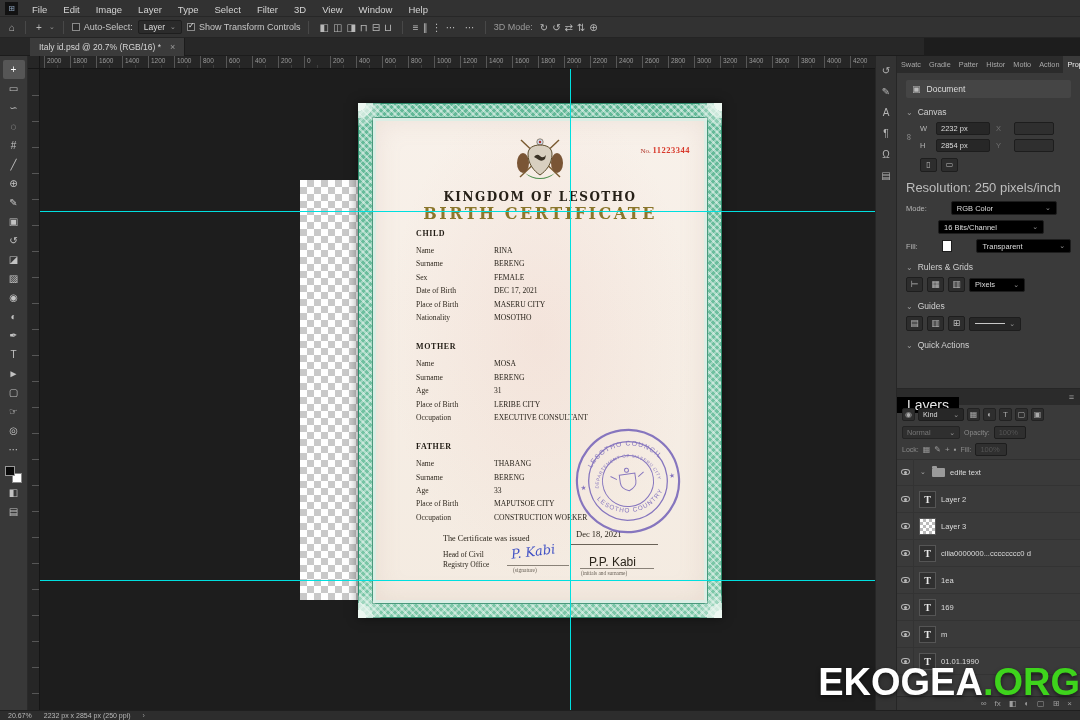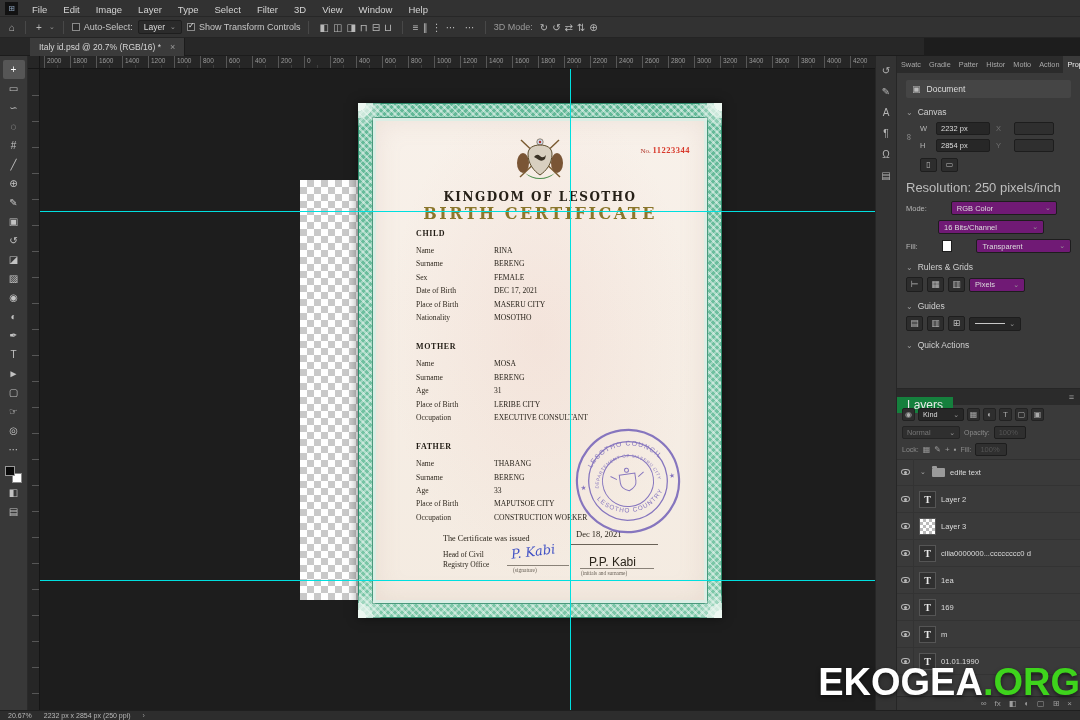--- a/index.html
+++ b/index.html
@@ -92,30 +92,30 @@
   .chain{position:absolute;left:0;top:10px;color:#999;font-size:9px;display:inline-block;transform:rotate(90deg);}
   .wh{display:grid;grid-template-columns:10px 54px 12px 40px;gap:4px 6px;align-items:center;}
   .flabel{font-size:7.5px;color:#b5b5b5;}
   .flabel.dim{color:#6f6f6f;}
   .fbox{height:13px;background:#272727;border:1px solid #1d1d1d;border-radius:2px;font-size:7.5px;color:#ddd;padding:0 4px;line-height:11px;}
   .fbox.dim{color:#555;background:#2f2f2f;}
   .orient{display:flex;gap:4px;margin:6px 0 0;}
   .obtn{width:17px;height:14px;background:#2d2d2d;border:1px solid #1e1e1e;border-radius:2px;color:#bbb;font-size:8px;text-align:center;line-height:12px;}
   .resol{font-size:13px;color:#bdbdbd;margin:8px 0 6px;}
   .mrow{display:flex;align-items:center;gap:24px;margin-bottom:5px;}
-  .pdd{width:106px;height:14px;background:#701a75;border:1px solid #1d1d1d;border-radius:2px;color:#ddd;font-size:7.5px;display:flex;align-items:center;justify-content:space-between;padding:0 5px;}
+  .pdd{width:106px;height:14px;background:#000000;border:1px solid #1d1d1d;border-radius:2px;color:#ddd;font-size:7.5px;display:flex;align-items:center;justify-content:space-between;padding:0 5px;}
   .fsw{width:12px;height:12px;background:#fff;border:1px solid #1d1d1d;}
   .grow{display:flex;gap:4px;align-items:center;}
   .icbtn{width:17px;height:15px;background:#2d2d2d;border:1px solid #1e1e1e;border-radius:2px;color:#b8b8b8;font-size:9px;text-align:center;line-height:13px;display:inline-block;}
   .linedd{width:52px;height:14px;background:#272727;border:1px solid #1d1d1d;border-radius:2px;display:flex;align-items:center;justify-content:space-between;padding:0 5px;}
   .linedd .ln{width:30px;border-top:1px solid #c8c8c8;}
   
   #layers-panel{position:absolute;left:0;top:332px;right:0;bottom:0;background:#3a3a3a;border-top:1px solid #262626;}
   #layers-tabs{height:16px;background:#2b2b2b;display:flex;justify-content:space-between;align-items:center;padding-right:6px;}
-  .ltab{background:#15803d;color:#e8e8e8;font-size:12px;padding:0 10px;line-height:16px;margin-top:16px;}
+  .ltab{background:#000000;color:#e8e8e8;font-size:14px;padding:0 10px;line-height:16px;margin-top:16px;}
   .lmenu{color:#999;font-size:9px;}
   .lfilter{display:flex;align-items:center;gap:3px;padding:3px 5px;}
   .kind-dd{width:46px;height:13px;background:#272727;border:1px solid #1d1d1d;border-radius:2px;color:#ddd;font-size:7.3px;display:flex;align-items:center;justify-content:space-between;padding:0 4px;}
   .fic{width:13px;height:13px;background:#2e2e2e;border:1px solid #222;color:#aaa;font-size:8px;line-height:11px;text-align:center;border-radius:2px;display:inline-block;}
   .lblend{display:flex;gap:4px;align-items:center;padding:2px 5px;}
   .bdd{width:58px;height:13px;background:#2f2f2f;border:1px solid #242424;border-radius:2px;color:#777;font-size:7.3px;display:flex;align-items:center;justify-content:space-between;padding:0 4px;}
   .dimlabel{font-size:7px;color:#8a8a8a;}
   .llock{display:flex;gap:4px;align-items:center;padding:2px 5px 3px;border-bottom:1px solid #303030;}
   .lockic{color:#9a9a9a;font-size:8px;}
   #layers-list{position:absolute;top:70px;left:0;right:0;bottom:14px;overflow:hidden;}

